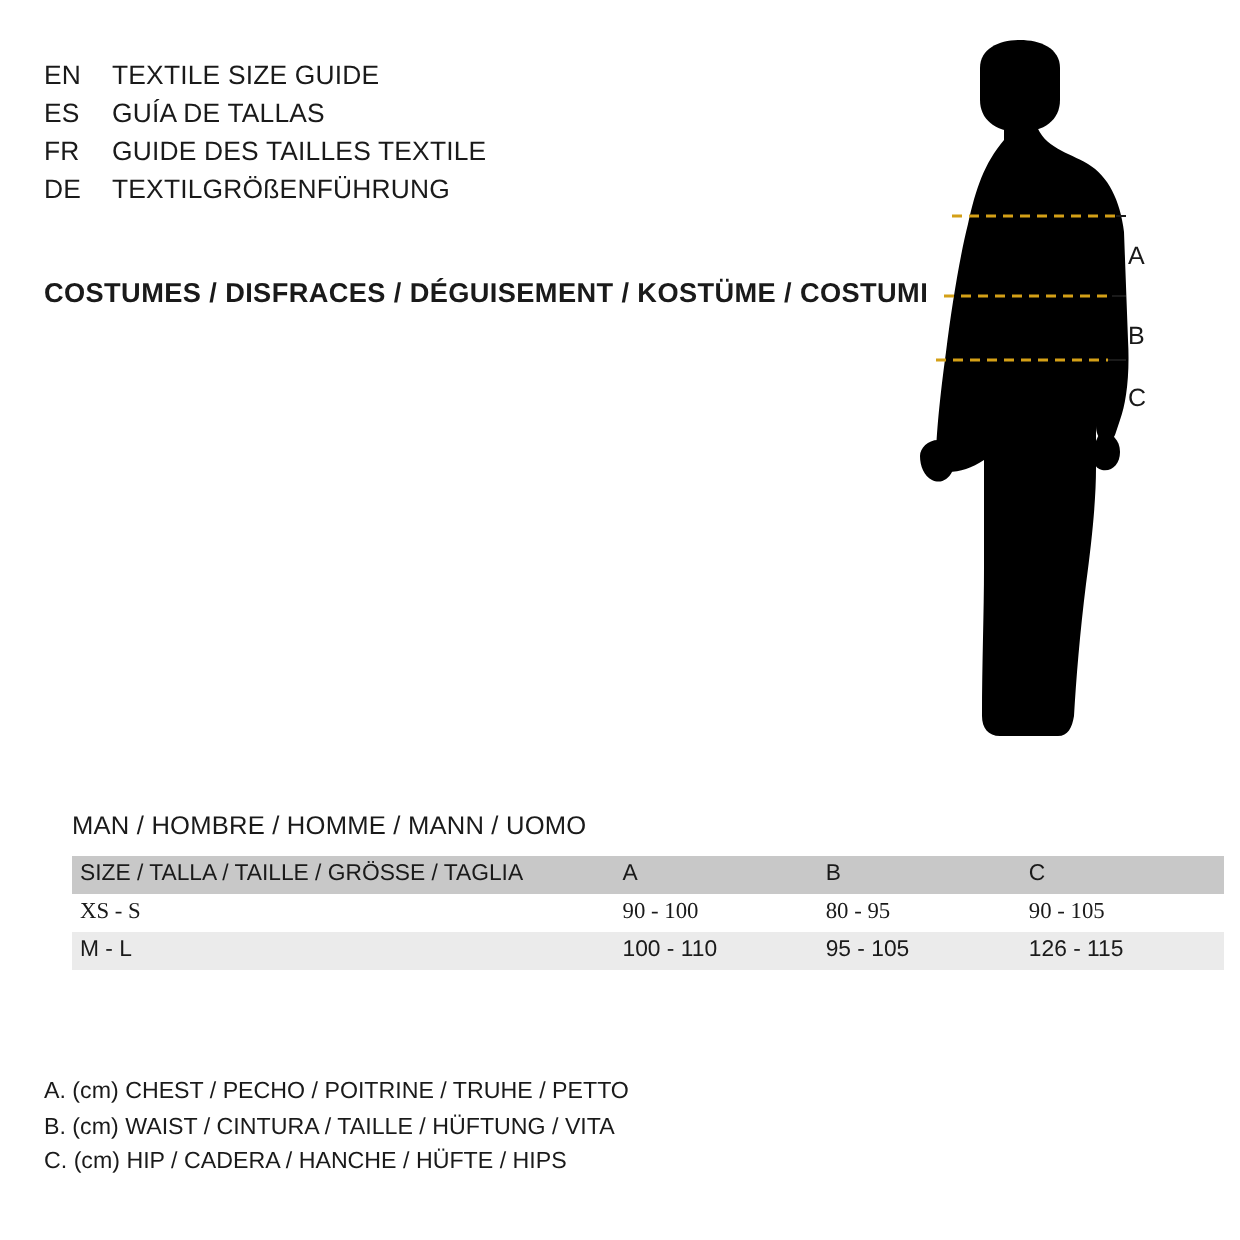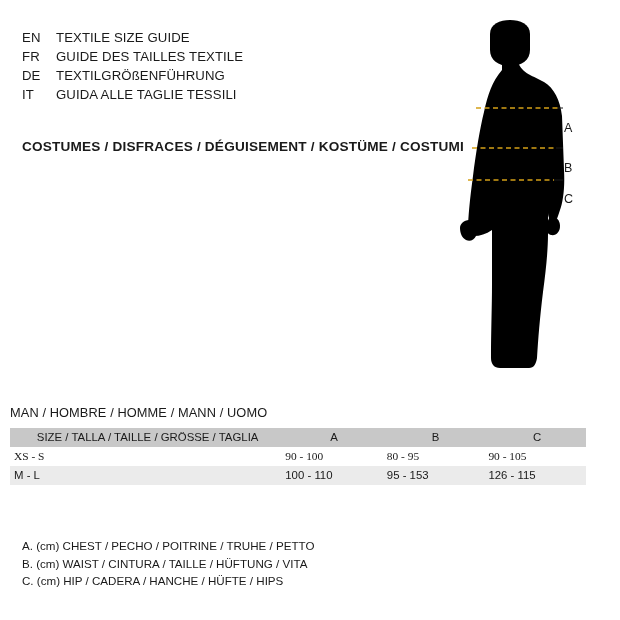--- a/index.html
+++ b/index.html
@@ -68,21 +68,21 @@
     font-size: 12.5px;
     color: #1a1a1a;
   }
   .lbl-a { left: 134px; top: 101px; }
   .lbl-b { left: 134px; top: 141px; }
   .lbl-c { left: 134px; top: 172px; }
 
   
   .table-block {
     position: absolute;
-    left: 10px;
+    left: 36px;
     top: 405px;
     width: 576px;
   }
   .table-caption {
     font-size: 12.8px;
     margin-bottom: 8px;
     letter-spacing: 0.1px;
   }
   table.size-table {
     border-collapse: collapse;
@@ -94,21 +94,20 @@
     padding: 3px 0 3px 4px;
     text-align: left;
     font-weight: normal;
     line-height: 13px;
   }
   table.size-table thead tr {
     background: #c8c8c8;
   }
   table.size-table thead th {
     font-size: 11.4px;
-    text-align: center;
   }
   table.size-table tbody tr.odd { background: #ffffff; font-family: Liberation Serif, serif; }
   table.size-table tbody tr.even { background: #ebebeb; margin-top: 12px; }
 
   .col-size { width: 274px; }
   .col-m    { width: 100px; }
   th.col-m, td.col-m { text-align: left; }
 
   .notes {
     position: absolute;
@@ -123,30 +122,30 @@
 <body>
 
 <div class="page">
 
   <div class="lang-block">
     <div class="lang-row">
       <span class="lang-code">EN</span>
       <span class="lang-name">TEXTILE SIZE GUIDE</span>
     </div>
     <div class="lang-row">
+      <span class="lang-code">ES</span>
+      <span class="lang-name">GUÍA DE TALLAS</span>
+    </div>
+    <div class="lang-row">
       <span class="lang-code">FR</span>
       <span class="lang-name">GUIDE DES TAILLES TEXTILE</span>
     </div>
     <div class="lang-row">
       <span class="lang-code">DE</span>
       <span class="lang-name">TEXTILGRÖßENFÜHRUNG</span>
-    </div>
-    <div class="lang-row">
-      <span class="lang-code">IT</span>
-      <span class="lang-name">GUIDA ALLE TAGLIE TESSILI</span>
     </div>
   </div>
 
   <div class="costumes-line">COSTUMES / DISFRACES / DÉGUISEMENT / KOSTÜME / COSTUMI</div>
 
   <div class="figure-wrap">
     <svg width="180" height="370" viewBox="0 0 180 370" xmlns="http://www.w3.org/2000/svg">
       <g>
 
         <path fill="#000000" d="M60 14 C60 4 70 0 80 0 C90 0 100 4 100 14 L100 30 C100 40 92 46 80 46 C68 46 60 40 60 30 Z"></path>
@@ -211,21 +210,21 @@
       <tbody>
         <tr class="odd">
           <td class="col-size">XS - S</td>
           <td class="col-m">90 - 100</td>
           <td class="col-m">80 - 95</td>
           <td class="col-m">90 - 105</td>
         </tr>
         <tr class="even">
           <td class="col-size">M - L</td>
           <td class="col-m">100 - 110</td>
-          <td class="col-m">95 - 153</td>
+          <td class="col-m">95 - 105</td>
           <td class="col-m">126 - 115</td>
         </tr>
       </tbody>
     </table>
   </div>
 
   <div class="notes">
     <div>A. (cm) CHEST / PECHO / POITRINE / TRUHE / PETTO</div>
     <div>B. (cm) WAIST / CINTURA / TAILLE / HÜFTUNG / VITA</div>
     <div>C. (cm) HIP / CADERA / HANCHE / HÜFTE / HIPS</div>

